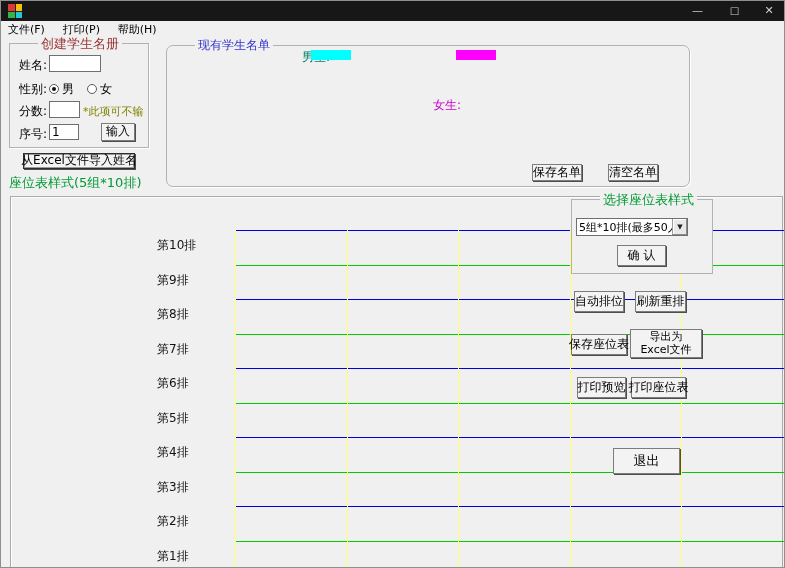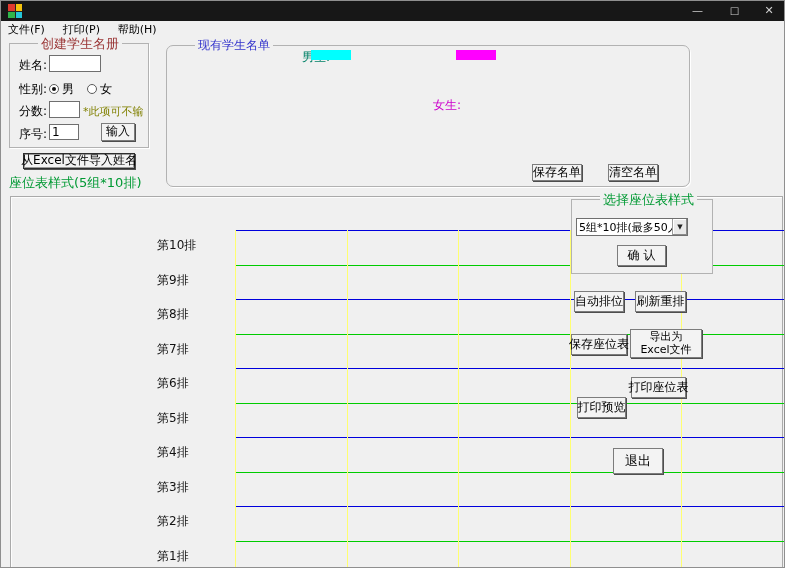--- a/index.html
+++ b/index.html
@@ -154,17 +154,17 @@
     <button class="btn" style="left:45px; top:45px; width:49px; height:21px;">确 认</button>
   </div>
 
   <button class="btn" style="left:573px; top:290px; width:50px; height:21px;">自动排位</button>
   <button class="btn" style="left:634px; top:290px; width:51px; height:21px;">刷新重排</button>
   <button class="btn" style="left:570px; top:333px; width:56px; height:21px;">保存座位表</button>
   <button class="btn" style="left:629px; top:328px; width:72px; height:29px; font-size:11px; flex-direction:column;">
     <span>导出为</span>
     <span>Excel文件</span>
   </button>
-  <button class="btn" style="left:576px; top:376px; width:49px; height:21px;margin-top:20px;">打印预览</button>
+  <button class="btn" style="left:576px; top:376px; width:49px; height:21px;">打印预览</button>
   <button class="btn" style="left:630px; top:376px; width:55px; height:21px;">打印座位表</button>
-  <button class="btn" style="left:612px; top:447px; width:50px; height:26px; font-size:13px;">退出</button>
+  <button class="btn" style="left:612px; top:447px; width:67px; height:26px; font-size:13px;">退出</button>
 
 </div>
 
 </body></html>

